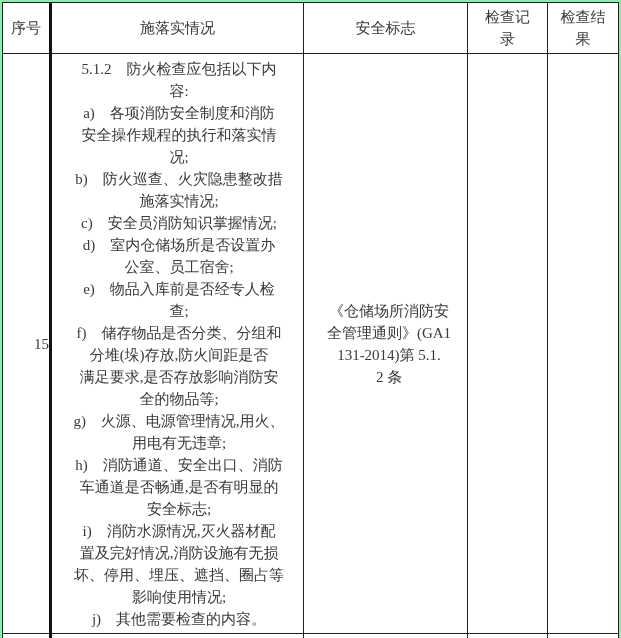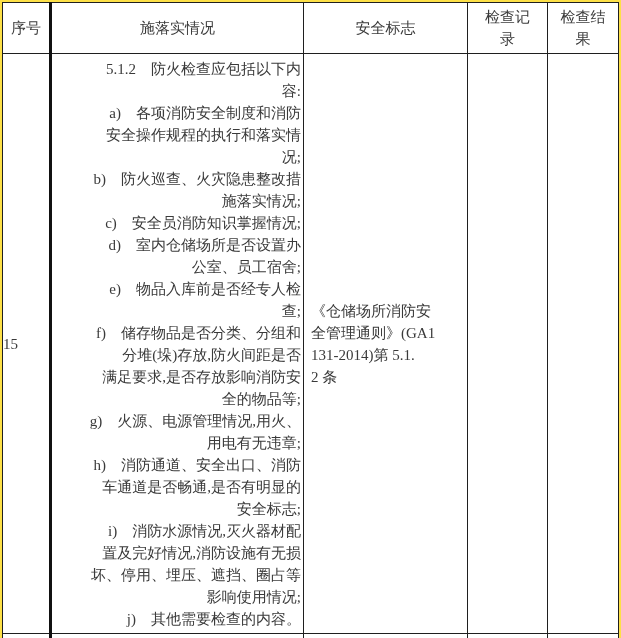--- a/index.html
+++ b/index.html
@@ -4,21 +4,21 @@
 <style>
   html, body {
     margin: 0;
     padding: 0;
     background: #ffffff;
   }
   .page {
     position: relative;
     width: 621px;
     height: 638px;
-    background: #fde047;
+    background: #86efac;
     overflow: hidden;
     font-family: "Liberation Serif", "DejaVu Serif", serif;
     color: #3a3a3a;
     box-sizing: border-box;
     padding: 2px 0 0 2px;
   }
   table.checklist {
     border-collapse: collapse;
     table-layout: fixed;
     width: 616px;
@@ -40,34 +40,34 @@
     border-right: 3px solid #111111;
   }
   tr.header-row th {
     height: 50px;
     text-align: center;
     vertical-align: middle;
     white-space: pre-line;
   }
   tr.content-row { height: 580px; }
   tr.content-row td.col-no {
-    text-align: left;
+    text-align: right;
     vertical-align: middle;
   }
   tr.content-row td.col-content {
     vertical-align: top;
-    text-align: right;
+    text-align: center;
   }
   tr.content-row td.col-content .cell-text {
     padding: 4px 2px 0 5px;
     white-space: pre-line;
   }
   tr.content-row td.col-basis {
     vertical-align: middle;
-    text-align: left;
+    text-align: center;
   }
   tr.content-row td.col-basis .cell-text {
     padding-left: 7px;
     white-space: pre-line;
   }
   tr.partial-row td { height: 12px; }
 </style>
 </head>
 <body>
 

